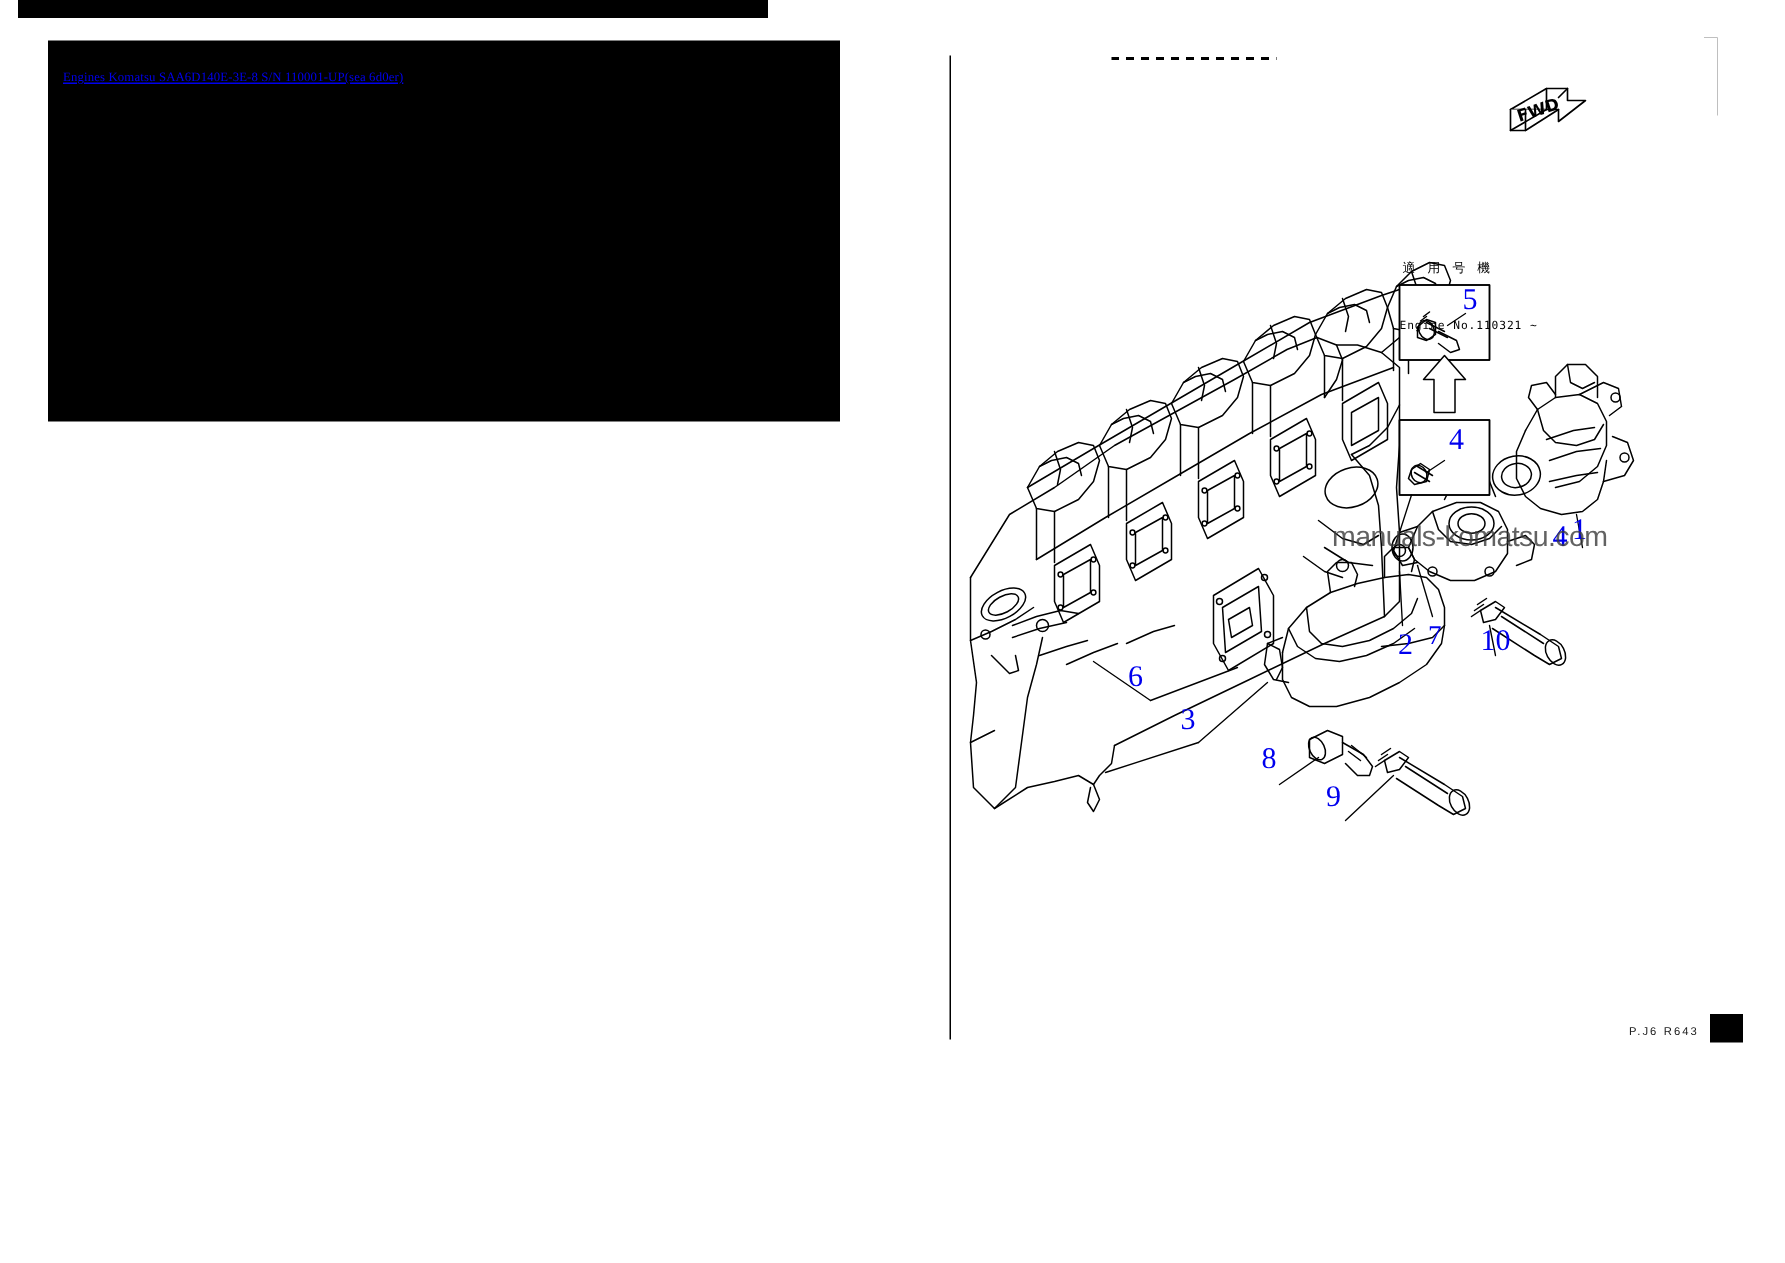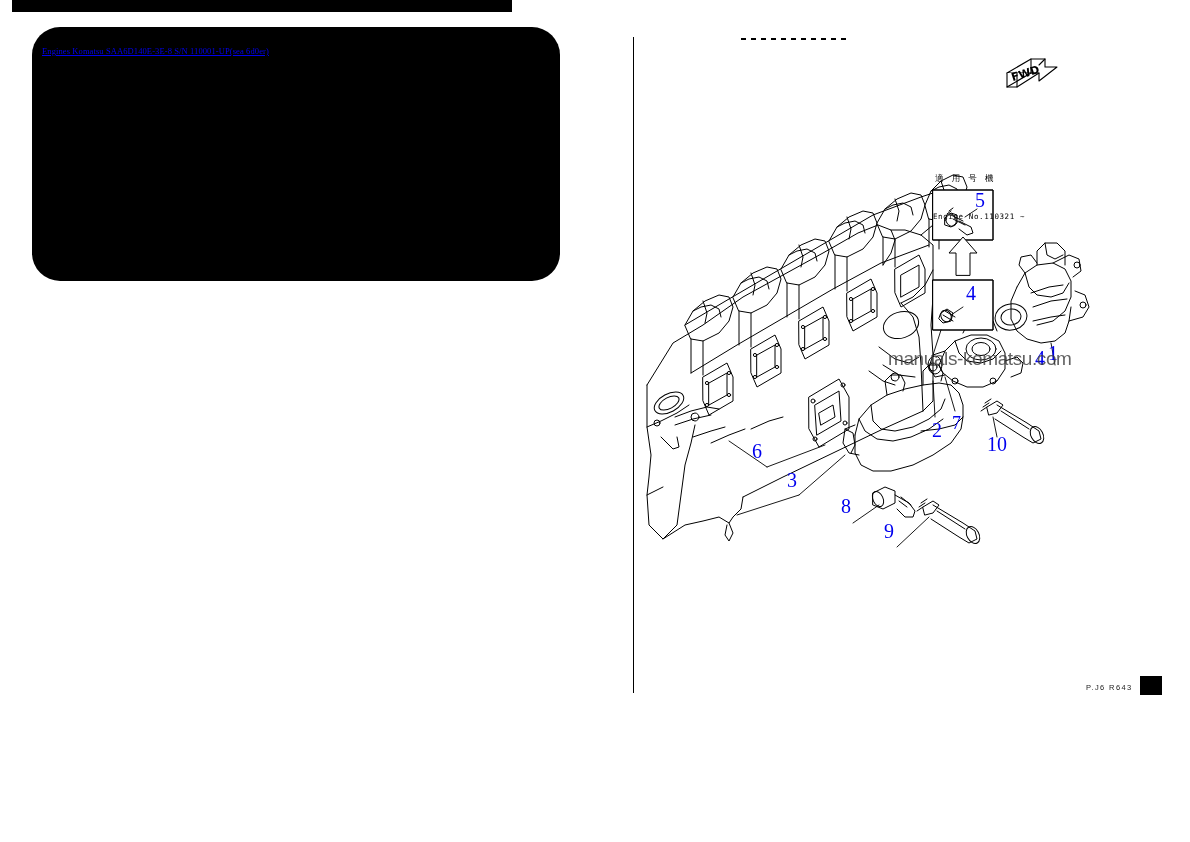--- a/index.html
+++ b/index.html
@@ -3,21 +3,20 @@
 <meta charset="utf-8">
 <style>
   html,body{margin:0;padding:0;background:#ffffff;}
   body{width:1190px;height:842px;position:relative;overflow:hidden;
        font-family:"Liberation Serif",serif;}
 
   
   #left-panel{
     position:absolute;left:32px;top:27px;width:528px;height:254px;
     background:#000000;
-    border-radius:28px;
   }
   #left-panel .doc-link{
     position:absolute;left:10px;top:19px;
     color:#0000ee;text-decoration:underline;
     font-family:"Liberation Serif",serif;
     font-size:8.5px;line-height:10px;white-space:nowrap;
     letter-spacing:.1px;
   }
 
   
@@ -360,20 +359,20 @@
 
 <div class="callout" style="left:1048px;top:343px;">1</div>
 <div class="callout" style="left:932px;top:420px;">2</div>
 <div class="callout" style="left:787px;top:470px;">3</div>
 <div class="callout" style="left:1035px;top:348px;">4</div>
 <div class="callout" style="left:975px;top:190px;">5</div>
 <div class="callout" style="left:752px;top:441px;">6</div>
 <div class="callout small" style="left:952px;top:413px;">7</div>
 <div class="callout" style="left:841px;top:496px;">8</div>
 <div class="callout" style="left:884px;top:521px;">9</div>
-<div class="callout" style="left:987px;top:434px;">10</div>
+<div class="callout" style="left:987px;top:417px;">10</div>
 
 <div class="callout" style="left:966px;top:283px;">4</div>
 
 <div id="watermark">manuals-komatsu.com</div>
 
 <div id="page-code">P.J6 R643</div>
 <div id="page-code-block"></div>
 
 </body></html>

